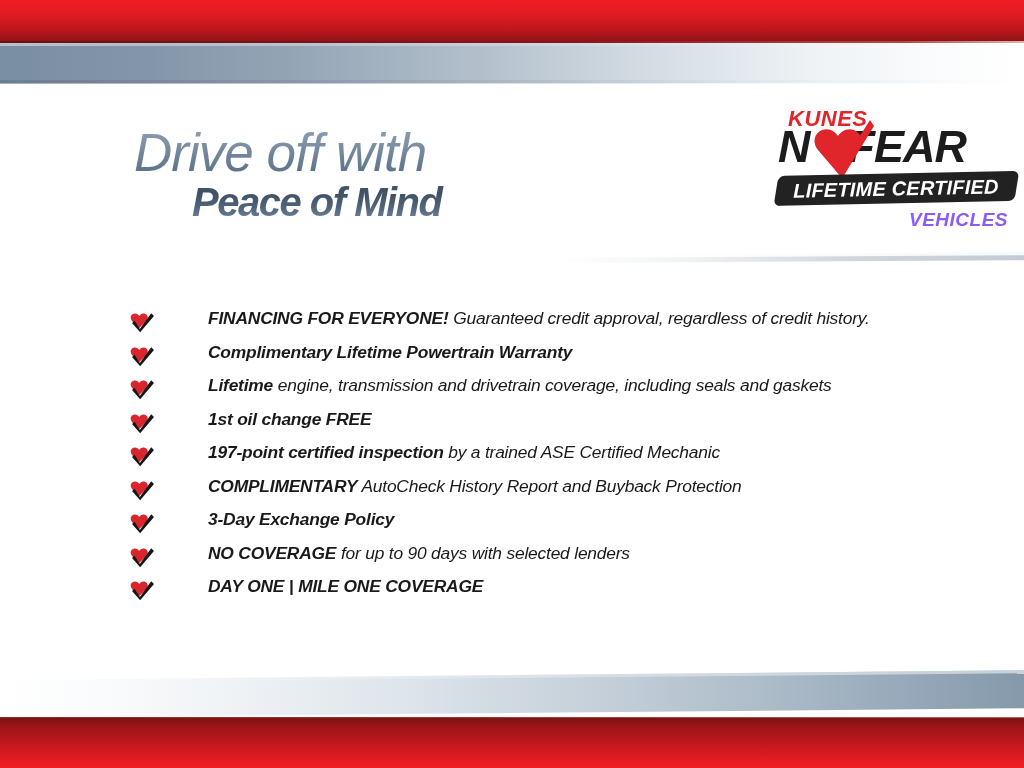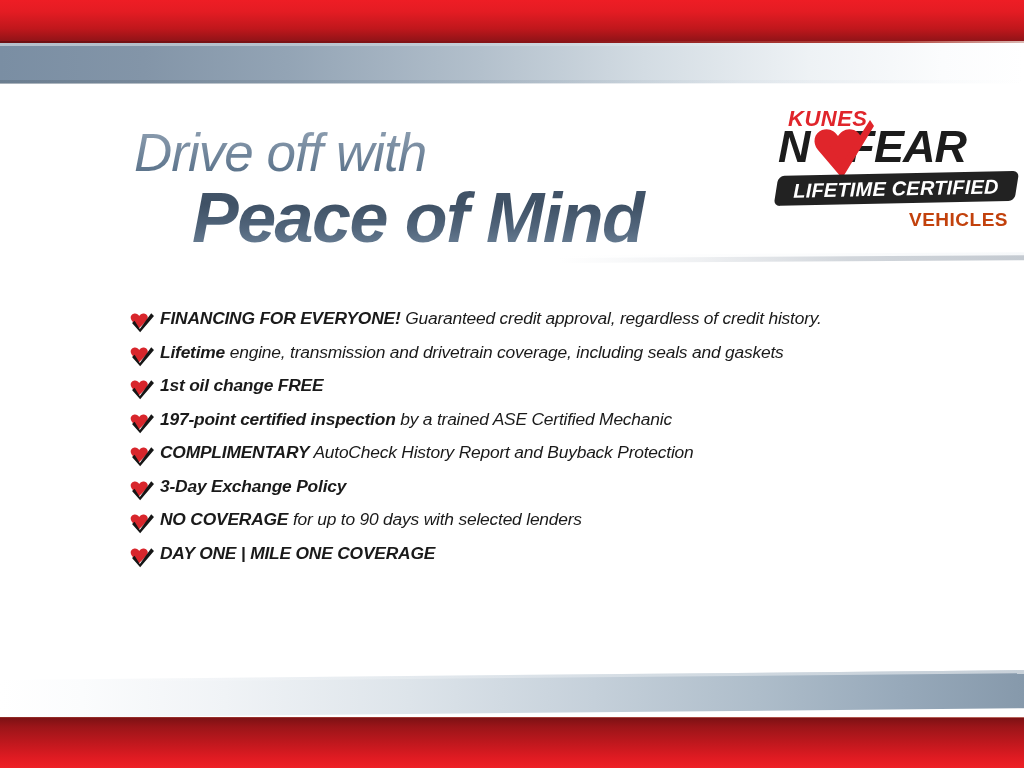--- a/index.html
+++ b/index.html
@@ -67,21 +67,21 @@
   }
   .headline-line1{
     font-size:53px; font-weight:400; font-style:italic;
     letter-spacing:-1px; line-height:1.0;
     background:linear-gradient(to bottom,#8fa0b2 0%,#7d90a4 35%,#637a91 75%,#556d85 100%);
     -webkit-background-clip:text; background-clip:text;
     -webkit-text-fill-color:transparent; color:transparent;
     white-space:nowrap;
   }
   .headline-line2{
-    font-size:70px; font-weight:700; font-style:italic;
+    font-size:40px; font-weight:700; font-style:italic;
     letter-spacing:-1.5px; line-height:1.08; margin-top:2px; margin-left:58px;
     background:linear-gradient(to bottom,#44566b 0%,#3f5165 30%,#51657b 62%,#6d8298 90%,#7e93a8 100%);
     -webkit-background-clip:text; background-clip:text;
     -webkit-text-fill-color:transparent; color:transparent;
     white-space:nowrap;
   }
 
   
   .divider{
     position:absolute; left:560px; top:258px; width:464px; height:5px;
@@ -123,30 +123,30 @@
   .logo-bar-text{
     position:absolute; left:0px; top:70px; width:240px; height:30px;
     display:flex; align-items:center; justify-content:center;
     font-size:20px; font-weight:700; font-style:italic; color:#ffffff;
     letter-spacing:.2px;
     transform:skewY(-1.2deg); transform-origin:left center;
     white-space:nowrap;
   }
   .logo-vehicles{
     position:absolute; right:8px; top:103px;
-    font-size:19px; font-weight:700; 
-    color:#c2410c; letter-spacing:.5px;
+    font-size:19px; font-weight:700; font-style:italic;
+    color:#8b5cf6; letter-spacing:.5px;
   }
 
   
   .bullets{
     position:absolute; left:130px; top:308px; width:800px;
   }
   .bullet-row{
-    display:flex; align-items:flex-start; margin-bottom:8.5px;
+    display:flex; align-items:flex-start; margin-bottom:8.5px;gap:48px;
   }
   .bullet-icon{
     flex:0 0 auto; width:24px; height:22px; margin-right:6px; margin-top:3px;
   }
   .bullet-text{
     font-size:17.4px; font-style:italic; color:#1a1a1a;
     line-height:1.18; letter-spacing:-.2px;
   }
   .bullet-text b{ font-weight:700; }
   .bullet-sub{
@@ -196,20 +196,27 @@
           <path d="M9.5 19 L2 10.5 C-0.3 7.8 0.6 3.9 4 3 C6.7 2.3 8.8 3.6 10 5.5 C11.2 3.6 13.3 2.3 16 3 C19.4 3.9 20.3 7.8 18 10.5 Z" fill="#d8262c"></path>
           <path d="M5 10.5 L10.6 19.5 L23 2.5 L26 5.5 L11 23 L2.2 13 Z" fill="#161616"></path>
         </svg></span>
       <div class="bullet-text"><b>FINANCING FOR EVERYONE!</b><span> Guaranteed credit approval, regardless of credit history.</span></div>
     </div>
     <div class="bullet-row">
       <span class="bullet-icon"><svg viewBox="0 0 26 24">
           <path d="M9.5 19 L2 10.5 C-0.3 7.8 0.6 3.9 4 3 C6.7 2.3 8.8 3.6 10 5.5 C11.2 3.6 13.3 2.3 16 3 C19.4 3.9 20.3 7.8 18 10.5 Z" fill="#d8262c"></path>
           <path d="M5 10.5 L10.6 19.5 L23 2.5 L26 5.5 L11 23 L2.2 13 Z" fill="#161616"></path>
         </svg></span>
+      <div class="bullet-text"><b>Complimentary Lifetime Powertrain Warranty</b></div>
+    </div>
+    <div class="bullet-row">
+      <span class="bullet-icon"><svg viewBox="0 0 26 24">
+          <path d="M9.5 19 L2 10.5 C-0.3 7.8 0.6 3.9 4 3 C6.7 2.3 8.8 3.6 10 5.5 C11.2 3.6 13.3 2.3 16 3 C19.4 3.9 20.3 7.8 18 10.5 Z" fill="#d8262c"></path>
+          <path d="M5 10.5 L10.6 19.5 L23 2.5 L26 5.5 L11 23 L2.2 13 Z" fill="#161616"></path>
+        </svg></span>
       <div class="bullet-text"><b>Lifetime</b><span> engine, transmission and drivetrain coverage, including seals and gaskets</span></div>
     </div>
     <div class="bullet-row">
       <span class="bullet-icon"><svg viewBox="0 0 26 24">
           <path d="M9.5 19 L2 10.5 C-0.3 7.8 0.6 3.9 4 3 C6.7 2.3 8.8 3.6 10 5.5 C11.2 3.6 13.3 2.3 16 3 C19.4 3.9 20.3 7.8 18 10.5 Z" fill="#d8262c"></path>
           <path d="M5 10.5 L10.6 19.5 L23 2.5 L26 5.5 L11 23 L2.2 13 Z" fill="#161616"></path>
         </svg></span>
       <div class="bullet-text"><b>1st oil change FREE</b></div>
     </div>
     <div class="bullet-row">

